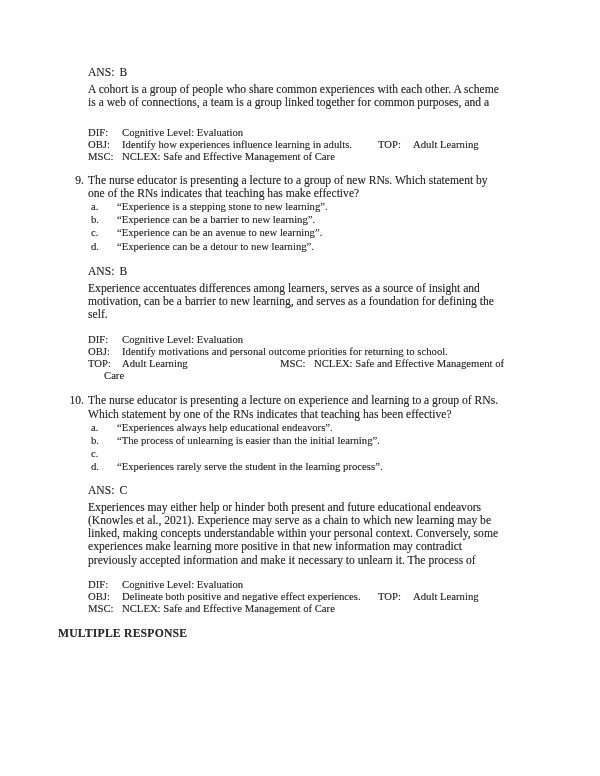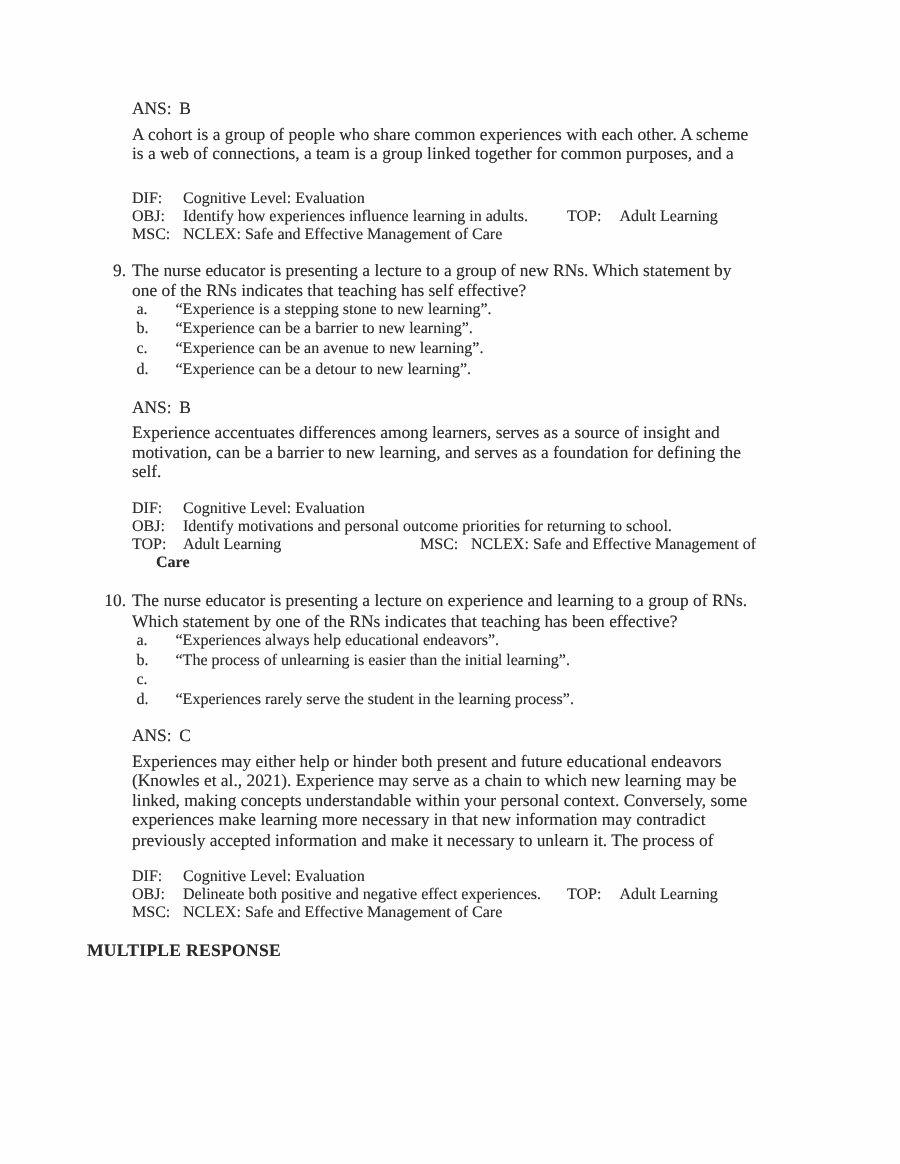--- a/index.html
+++ b/index.html
@@ -32,21 +32,21 @@
        font-size:10.7px;line-height:13.2px;height:13.2px;}
   .opt-letter{position:absolute;left:3px;}
 
   .meta-row{position:relative;padding-left:34px;white-space:nowrap;
             font-size:10.7px;line-height:12px;height:12px;}
   .meta-label{position:absolute;left:0;}
   .c2-label{position:absolute;left:290px;}
   .c2-text{position:absolute;left:325px;}
   .c2b-label{position:absolute;left:192px;}
   .c2b-text{position:absolute;left:226px;}
-  .meta-cont{padding-left:16px;font-weight:bold;}
+  .meta-cont{padding-left:16px;}
 
   .section-heading{
     margin:13px 0 0 -30px;
     font-size:11.7px;line-height:14px;
     font-weight:700;letter-spacing:.2px;
     white-space:nowrap;
   }
 </style>
 </head>
 <body>
@@ -72,21 +72,21 @@
       </div>
       <div class="meta-row">
         <span class="meta-label">MSC:</span><span>NCLEX: Safe and Effective Management of Care</span>
       </div>
     </section>
 
     <section class="blk">
       <div class="line q-wrap">
         <span class="q-num">9.</span><span>The nurse educator is presenting a lecture to a group of new RNs. Which statement by</span>
       </div>
-      <div class="line">one of the RNs indicates that teaching has self effective?</div>
+      <div class="line">one of the RNs indicates that teaching has make effective?</div>
       <div class="opt">
         <span class="opt-letter">a.</span><span>“Experience is a stepping stone to new learning”.</span>
       </div>
       <div class="opt">
         <span class="opt-letter">b.</span><span>“Experience can be a barrier to new learning”.</span>
       </div>
       <div class="opt">
         <span class="opt-letter">c.</span><span>“Experience can be an avenue to new learning”.</span>
       </div>
       <div class="opt">
@@ -136,21 +136,21 @@
       </div>
     </section>
 
     <section class="blk mt10">
       <div class="line ans-line">
         <span>ANS:</span><span class="ans-val">C</span>
       </div>
       <div class="line">Experiences may either help or hinder both present and future educational endeavors</div>
       <div class="line">(Knowles et al., 2021). Experience may serve as a chain to which new learning may be</div>
       <div class="line">linked, making concepts understandable within your personal context. Conversely, some</div>
-      <div class="line">experiences make learning more necessary in that new information may contradict</div>
+      <div class="line">experiences make learning more positive in that new information may contradict</div>
       <div class="line">previously accepted information and make it necessary to unlearn it. The process of</div>
     </section>
 
     <section class="blk mt11">
       <div class="meta-row">
         <span class="meta-label">DIF:</span><span>Cognitive Level: Evaluation</span>
       </div>
       <div class="meta-row">
         <span class="meta-label">OBJ:</span><span>Delineate both positive and negative effect experiences.</span>
         <span class="c2-label">TOP:</span><span class="c2-text">Adult Learning</span>

